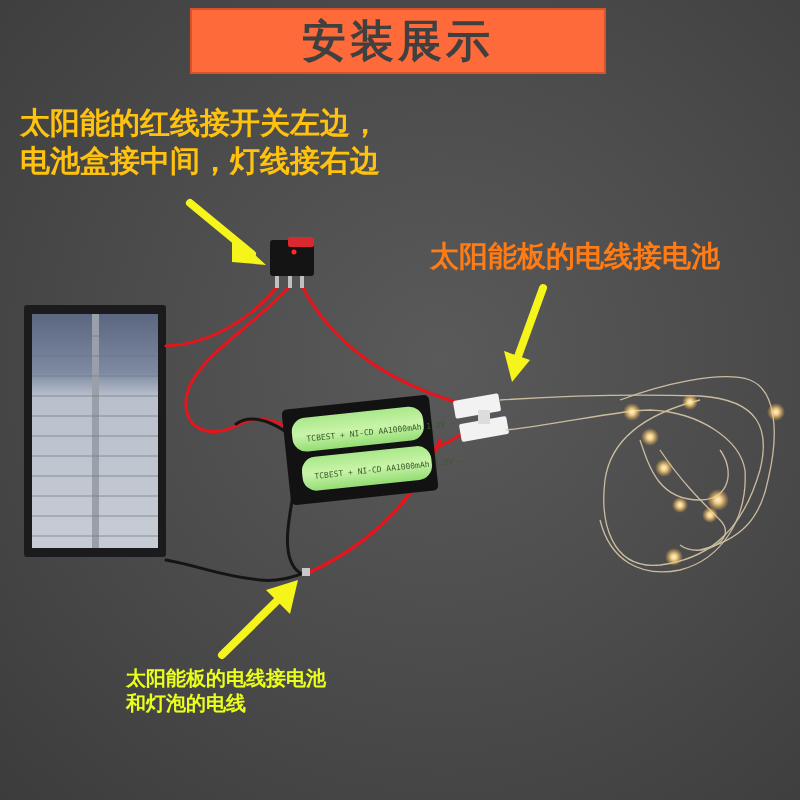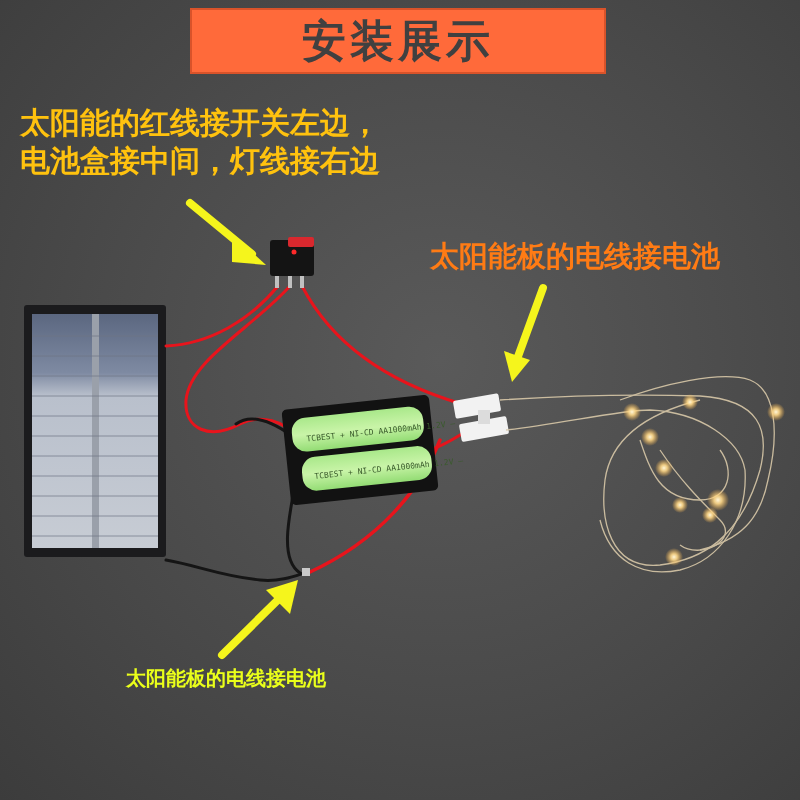--- a/index.html
+++ b/index.html
@@ -141,13 +141,14 @@
   <span class="cap-line">太阳能的红线接开关左边，</span>
   <span class="cap-line">电池盒接中间，灯线接右边</span>
 </div>
 
 <div class="caption cap-led">
   <span class="cap-line">太阳能板的电线接电池</span>
 </div>
 
 <div class="caption cap-solar">
   <span class="cap-line">太阳能板的电线接电池</span>
+  <span class="cap-line">和灯泡的电线</span>
 </div>
 
 </body></html>

